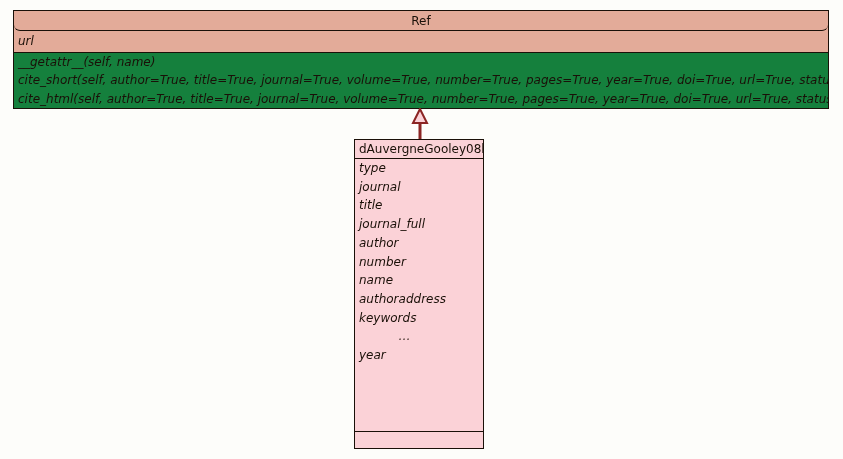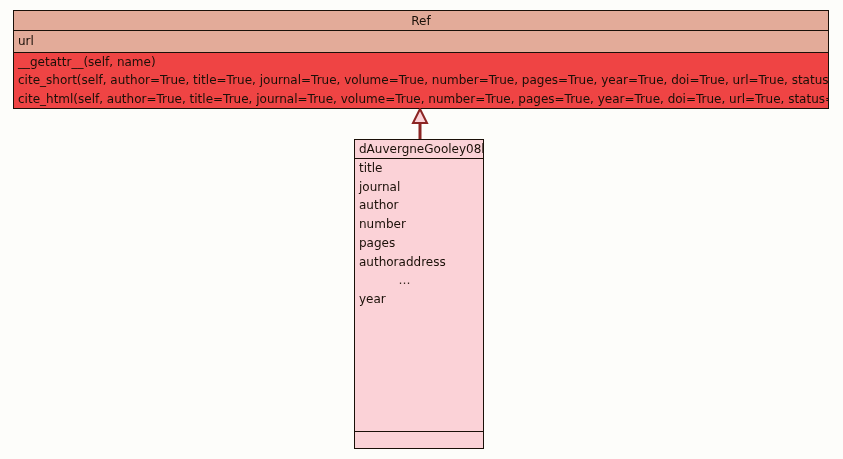--- a/index.html
+++ b/index.html
@@ -39,20 +39,21 @@
     border-bottom: 1px solid #1a1008;
     padding: 1px 4px 1px 4px;
     box-sizing: border-box;
     white-space: nowrap;
     overflow: hidden;
   }
 
   .uml-compartment {
     box-sizing: border-box;
     overflow: hidden;
+    font-style: italic;
   }
 
   .uml-compartment + .uml-compartment {
     border-top: 1px solid #1a1008;
   }
 
   .uml-row {
     font-size: 12px;
     line-height: 18.5px;
     color: #1a1008;
@@ -74,31 +75,32 @@
     left: 13px;
     top: 10px;
     width: 816px;
     height: 99px;
     background: #e3ab99;
   }
   #class-ref .uml-title {
     height: 20px;
     line-height: 18px;
     background: #e3ab99;
+    border-radius: 6px;
   }
   #class-ref .attrs {
     height: 21px;
     background: #e3ab99;
   }
   #class-ref .attrs .uml-row {
     line-height: 20px;
   }
   #class-ref .ops {
     height: 56px;
-    background: #ef4444;
+    background: #15803d;
   }
   #class-ref .ops .uml-row {
     line-height: 18.4px;
   }
 
   
   #class-dauvergne {
     left: 354px;
     top: 139px;
     width: 130px;
@@ -157,26 +159,29 @@
   <svg class="generalization" viewBox="0 0 32 33">
     <line x1="16" y1="33" x2="16" y2="14" stroke="#8b2523" stroke-width="3"></line>
     <polygon points="16,1 9,15 23,15" fill="#fbd2d7" stroke="#8b2523" stroke-width="2"></polygon>
   </svg>
 
   <div class="uml-class" id="class-dauvergne">
 
     <div class="uml-title">dAuvergneGooley08b</div>
 
     <div class="uml-compartment attrs">
+      <div class="uml-row">type</div>
+      <div class="uml-row">journal</div>
       <div class="uml-row">title</div>
-      <div class="uml-row">journal</div>
+      <div class="uml-row">journal_full</div>
       <div class="uml-row">author</div>
       <div class="uml-row">number</div>
-      <div class="uml-row">pages</div>
+      <div class="uml-row">name</div>
       <div class="uml-row">authoraddress</div>
+      <div class="uml-row">keywords</div>
       <div class="uml-row ellipsis-row">…</div>
       <div class="uml-row">year</div>
     </div>
 
     <div class="uml-compartment ops"></div>
   </div>
 
 </div>
 
 </body></html>

